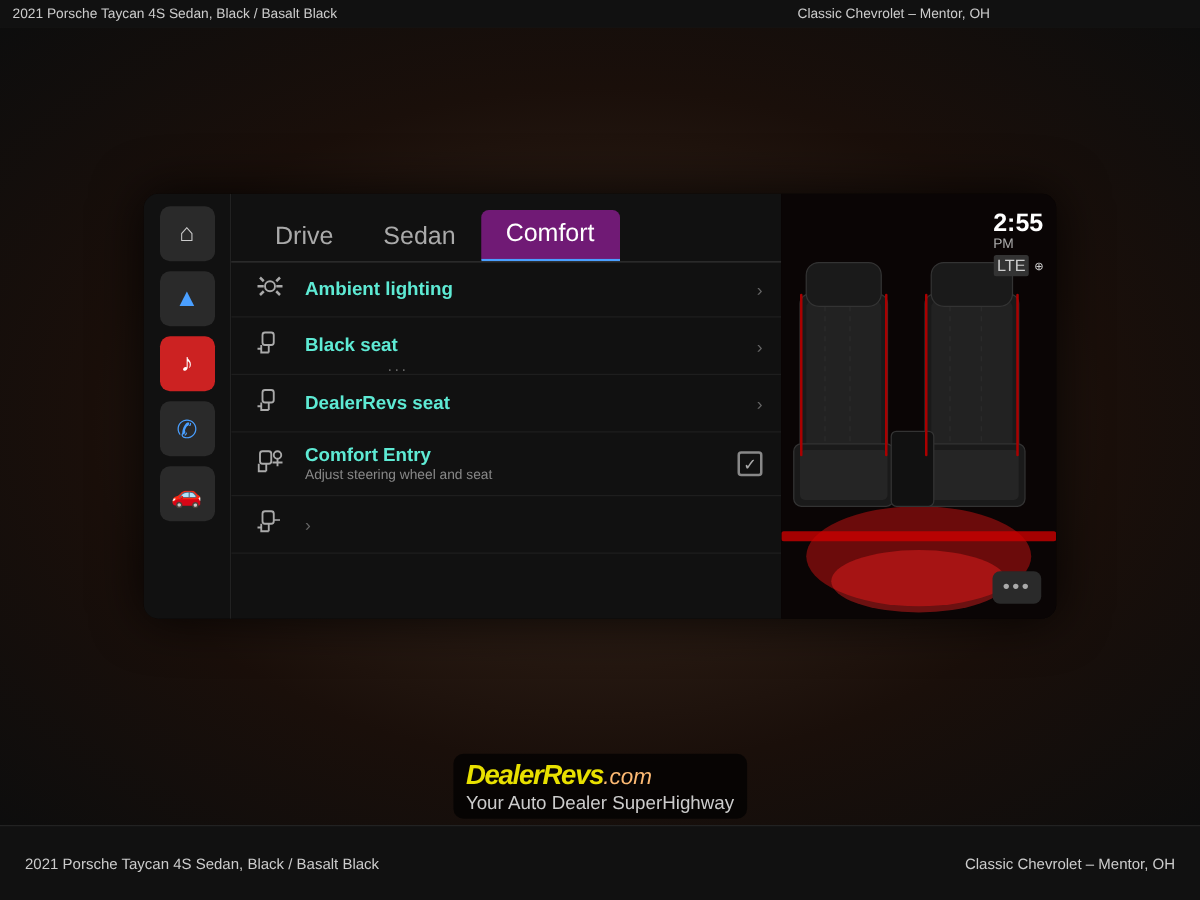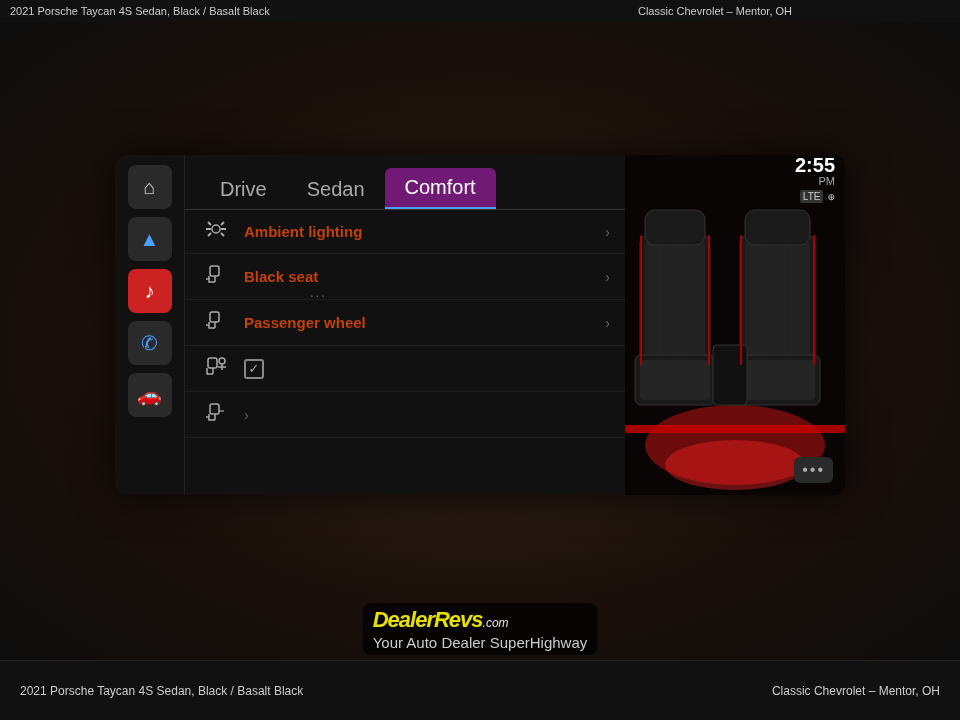--- a/index.html
+++ b/index.html
@@ -137,21 +137,21 @@
       font-size: 18px;
       color: #aaa;
       flex-shrink: 0;
     }
     .menu-text {
       flex: 1;
     }
     .menu-label {
       font-size: 15px;
       font-weight: bold;
-      color: #c2410c;
+      color: #5eead4;
     }
     .menu-sublabel {
       font-size: 11px;
       color: #888;
       margin-top: 1px;
     }
     .menu-arrow {
       font-size: 14px;
       color: #666;
     }
@@ -180,23 +180,23 @@
       display: flex;
       align-items: center;
       justify-content: center;
       position: relative;
     }
     
 
     
     .clock-area {
       position: absolute;
-      top: 0;
+      top: 14px;
       right: 10px;
-      text-align: right;
+      text-align: left;
       color: white;
     }
     .clock-time {
       font-size: 20px;
       font-weight: bold;
       line-height: 1;
     }
     .clock-ampm {
       font-size: 11px;
       color: #aaa;
@@ -259,22 +259,22 @@
       padding: 4px 10px;
     }
     .watermark-main {
       font-size: 22px;
       font-weight: 900;
       color: #e8e000;
       font-style: italic;
       letter-spacing: -1px;
     }
     .watermark-com {
-      font-size: 12px;
-      color: #e5e5e5;
+      font-size: 18px;
+      color: #fdba74;
       font-style: italic;
     }
     .watermark-sub {
       font-size: 15px;
       color: #ccc;
       margin-top: 1px;
     }
 
     
     .dots-indicator {
@@ -354,36 +354,40 @@
       <div class="menu-item">
         <div class="menu-icon">
           <svg width="24" height="20" viewBox="0 0 24 20">
             <rect x="6" y="2" width="9" height="10" rx="2" fill="none" stroke="#aaa" stroke-width="1.5"></rect>
             <path d="M5 12 L5 18 L11 18" fill="none" stroke="#aaa" stroke-width="1.5"></path>
             <line x1="11" y1="12" x2="11" y2="18" stroke="#aaa" stroke-width="1.5"></line>
             <line x1="5" y1="15" x2="2" y2="15" stroke="#aaa" stroke-width="1.5"></line>
           </svg>
         </div>
         <div class="menu-text">
-          <div class="menu-label">Passenger wheel</div>
+          <div class="menu-label">DealerRevs seat</div>
         </div>
         <div class="menu-arrow">›</div>
       </div>
 
       <div class="menu-item">
         <div class="menu-icon">
           <svg width="24" height="20" viewBox="0 0 24 20">
             <rect x="4" y="2" width="9" height="10" rx="2" fill="none" stroke="#aaa" stroke-width="1.5"></rect>
             <path d="M3 12 L3 18 L9 18" fill="none" stroke="#aaa" stroke-width="1.5"></path>
             <line x1="9" y1="12" x2="9" y2="18" stroke="#aaa" stroke-width="1.5"></line>
             <circle cx="18" cy="5" r="3" fill="none" stroke="#aaa" stroke-width="1.5"></circle>
             <line x1="18" y1="8" x2="18" y2="14" stroke="#aaa" stroke-width="1.5"></line>
             <line x1="14" y1="11" x2="22" y2="11" stroke="#aaa" stroke-width="1.5"></line>
           </svg>
         </div>
+        <div class="menu-text">
+          <div class="menu-label">Comfort Entry</div>
+          <div class="menu-sublabel">Adjust steering wheel and seat</div>
+        </div>
         <div class="menu-checkbox">✓</div>
       </div>
 
       <div class="menu-item">
         <div class="menu-icon">
           <svg width="24" height="20" viewBox="0 0 24 20">
             <rect x="6" y="2" width="9" height="10" rx="2" fill="none" stroke="#aaa" stroke-width="1.5"></rect>
             <path d="M5 12 L5 18 L11 18" fill="none" stroke="#aaa" stroke-width="1.5"></path>
             <line x1="11" y1="12" x2="11" y2="18" stroke="#aaa" stroke-width="1.5"></line>
             <line x1="5" y1="15" x2="2" y2="15" stroke="#aaa" stroke-width="1.5"></line>
@@ -433,21 +437,21 @@
         <rect x="83" y="80" width="2" height="130" rx="1" fill="#aa0000"></rect>
         <rect x="115" y="80" width="2" height="130" rx="1" fill="#aa0000"></rect>
         <rect x="188" y="80" width="2" height="130" rx="1" fill="#aa0000"></rect>
       </svg>
     </div>
 
     <div class="clock-area">
       <div class="clock-time">2:55</div>
       <div class="clock-ampm">PM</div>
       <div class="status-icons">
-        <span style="font-size:10px; background:#333; padding:1px 3px; border-radius:2px;">LTE</span>
+        <span style="font-size:13px; background:#333; padding:1px 3px; border-radius:2px;">LTE</span>
         <span style="font-size:9px;">⊕</span>
       </div>
     </div>
 
     <div class="more-button">•••</div>
 
   </div>
 </div>
 
 <div class="watermark">

